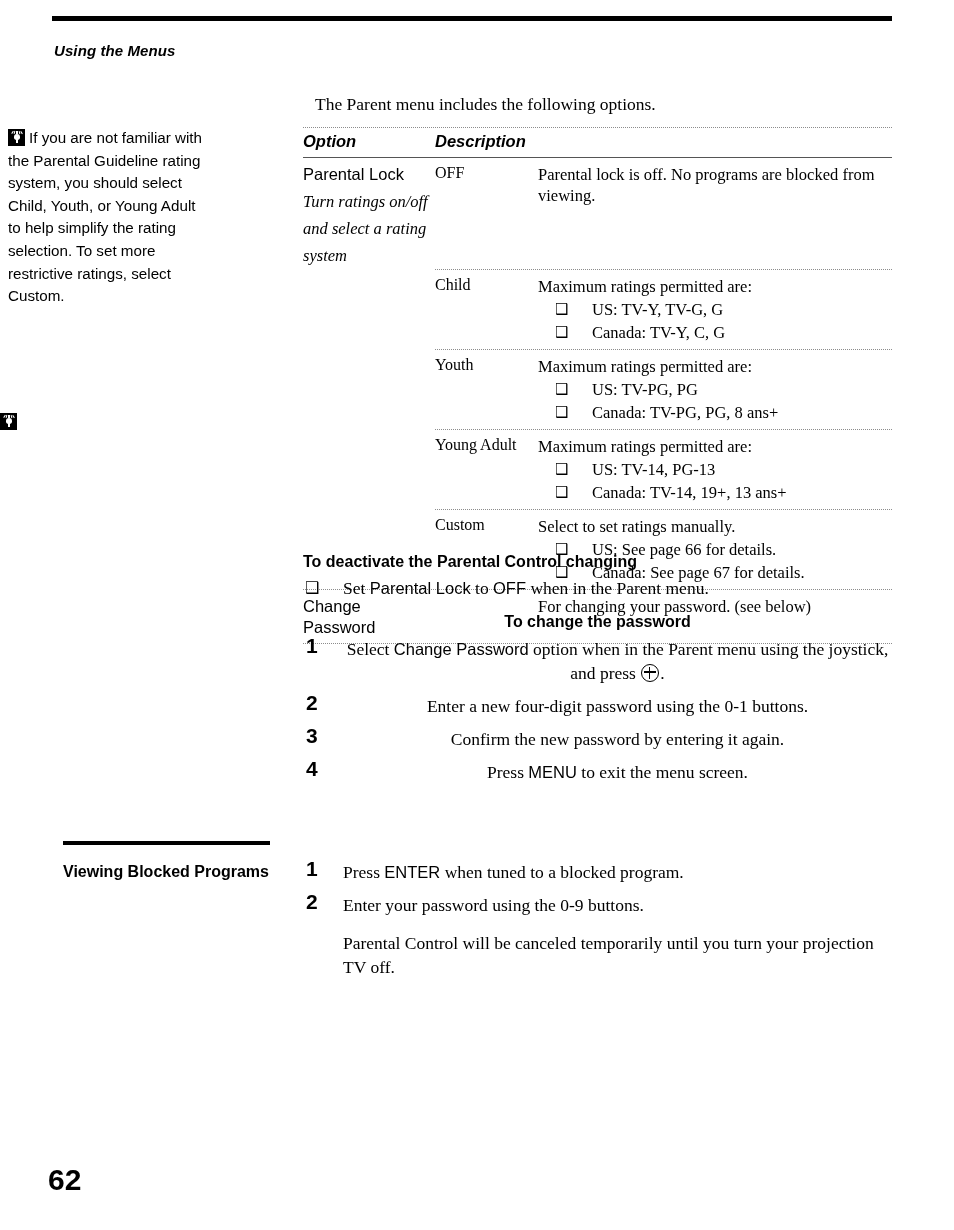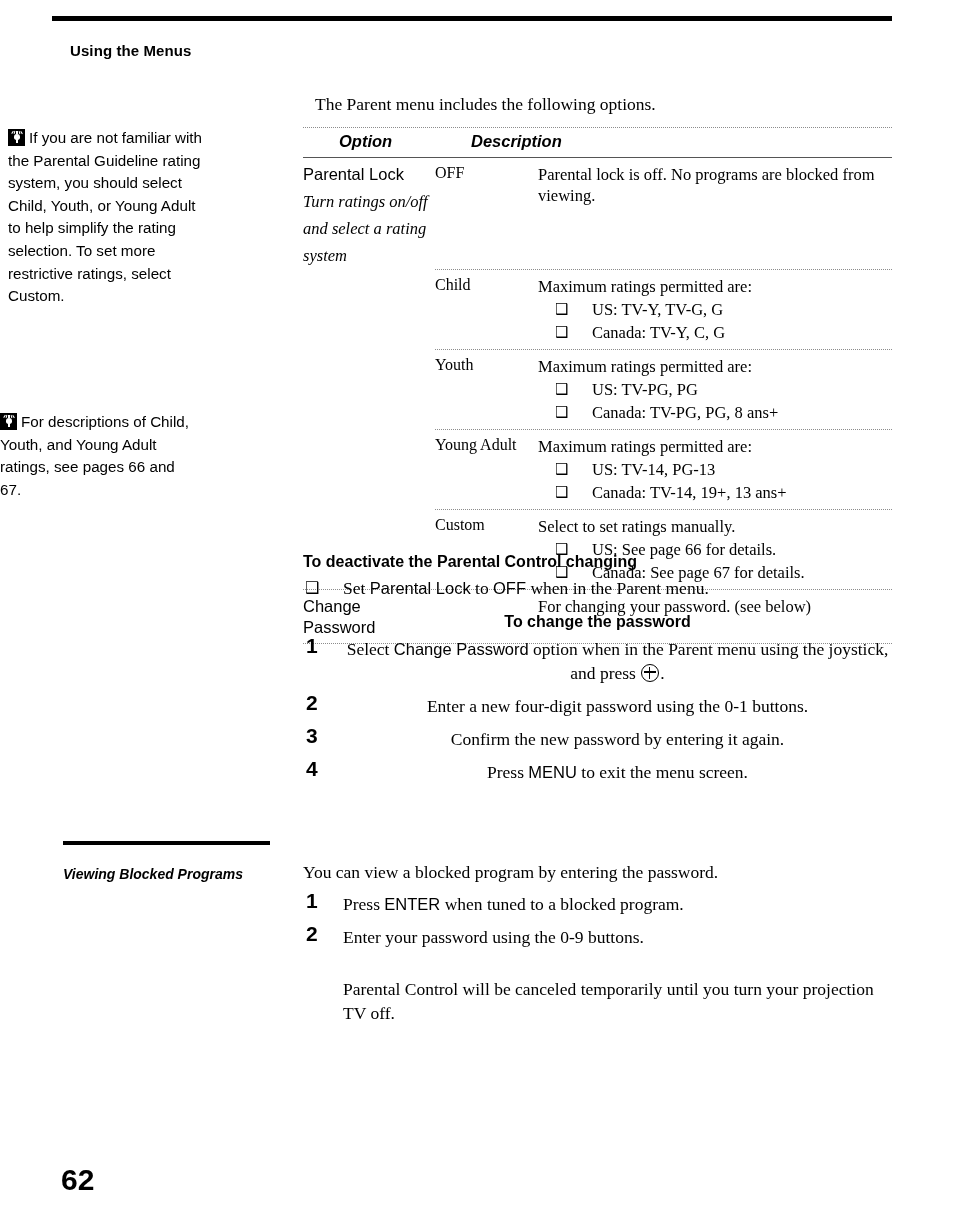--- a/index.html
+++ b/index.html
@@ -27,24 +27,25 @@
     left: 52px;
     top: 16px;
     width: 840px;
     height: 5px;
     background: #000;
   }
 
   
   .running-head {
     position: absolute;
-    left: 70px;
+    left: 54px;
     top: 42px;
     font-family: "Liberation Sans", sans-serif;
     font-weight: bold;
+    font-style: italic;
     font-size: 15px;
     letter-spacing: 0.1px;
   }
   .note {
     position: absolute;
     font-family: "Liberation Sans", sans-serif;
     font-size: 15.2px;
     line-height: 22.6px;
     color: #000;
   }
@@ -99,23 +100,22 @@
     height: 4px;
     background: #000;
   }
   .section-head {
     position: absolute;
     left: 63px;
     top: 858px;
     width: 215px;
     font-family: "Liberation Sans", sans-serif;
     font-weight: bold;
-    font-style: italic;
-    font-size: 14px;
-    line-height: 33px;
+    font-size: 16px;
+    line-height: 27px;
   }
 
   
   .main-col {
     position: absolute;
     left: 303px;
     width: 590px;
   }
 
   .intro {
@@ -147,21 +147,20 @@
   .rule-inner {
     height: 0;
     border-top: 1.3px dotted #8c8c8c;
     width: 457px;
     margin-left: 132px;
   }
 
   .thead {
     display: flex;
     padding: 4px 0 6px 0;
-    margin-left: 36px;
   }
   .thead .c1 { width: 132px; }
   .th {
     font-family: "Liberation Sans", sans-serif;
     font-weight: bold;
     font-style: italic;
     font-size: 16.5px;
   }
 
   .trow {
@@ -258,21 +257,21 @@
     top: -3px;
     font-family: "Liberation Sans", sans-serif;
     font-weight: bold;
     font-size: 21px;
   }
   .sans { font-family: "Liberation Sans", sans-serif; font-size: 16.5px; }
   .note-para {
     font-size: 17.5px;
     line-height: 24px;
     padding-left: 40px;
-    margin-top: 28px;
+    margin-top: 14px;
   }
 
   
   .joy-icon {
     display: inline-block;
     width: 16px;
     height: 16px;
     border: 1.4px solid #000;
     border-radius: 50%;
     position: relative;
@@ -284,21 +283,21 @@
     content: "";
     position: absolute;
     background: #000;
   }
   .joy-icon::before { left: 6.3px; top: 2px; width: 1.4px; height: 12px; }
   .joy-icon::after  { top: 6.3px; left: 2px; height: 1.4px; width: 12px; }
 
   
   .folio {
     position: absolute;
-    left: 61px;
+    left: 48px;
     top: 1163px;
     font-family: "Liberation Sans", sans-serif;
     font-weight: bold;
     font-size: 30px;
   }
 </style>
 </head>
 <body>
 
 <div class="page">
@@ -313,21 +312,21 @@
       <span class="ray r4"></span><span class="ray r5"></span>
       <span class="bulb"></span><span class="stem"></span>
     </span><span>If you are not familiar with the Parental Guideline rating system, you should select Child, Youth, or Young Adult to help simplify the rating selection. To set more restrictive ratings, select Custom.</span>
   </div>
 
   <div class="note note-2">
     <span class="tip-icon">
       <span class="ray r1"></span><span class="ray r2"></span><span class="ray r3"></span>
       <span class="ray r4"></span><span class="ray r5"></span>
       <span class="bulb"></span><span class="stem"></span>
-    </span><span>For descriptions of Child, Youth, and Young Adult ratings, see pages 66 and 67.</span>
+    </span>
   </div>
 
   <div class="section-rule"></div>
   <div class="section-head">Viewing Blocked Programs</div>
 
   <div class="main-col">
 
     <div class="intro">The Parent menu includes the following options.</div>
 
     <div class="opt-table">
@@ -444,21 +443,20 @@
       <div class="step">
         <span class="num">3</span><span>Confirm the new password by entering it again.</span>
       </div>
 
       <div class="step">
         <span class="num">4</span><span>Press </span><span class="sans">MENU</span><span> to exit the menu screen.</span>
       </div>
     </div>
 
     <div class="proc" style="top:860px; position:absolute;">
-      <div style="font-size:17.5px; line-height:24px; margin-bottom:8px;">You can view a blocked program by entering the password.</div>
 
       <div class="step">
         <span class="num">1</span><span>Press </span><span class="sans">ENTER</span><span> when tuned to a blocked program.</span>
       </div>
 
       <div class="step">
         <span class="num">2</span><span>Enter your password using the 0-9 buttons.</span>
       </div>
 
       <div class="note-para">Parental Control will be canceled temporarily until you turn your projection TV off.</div>

